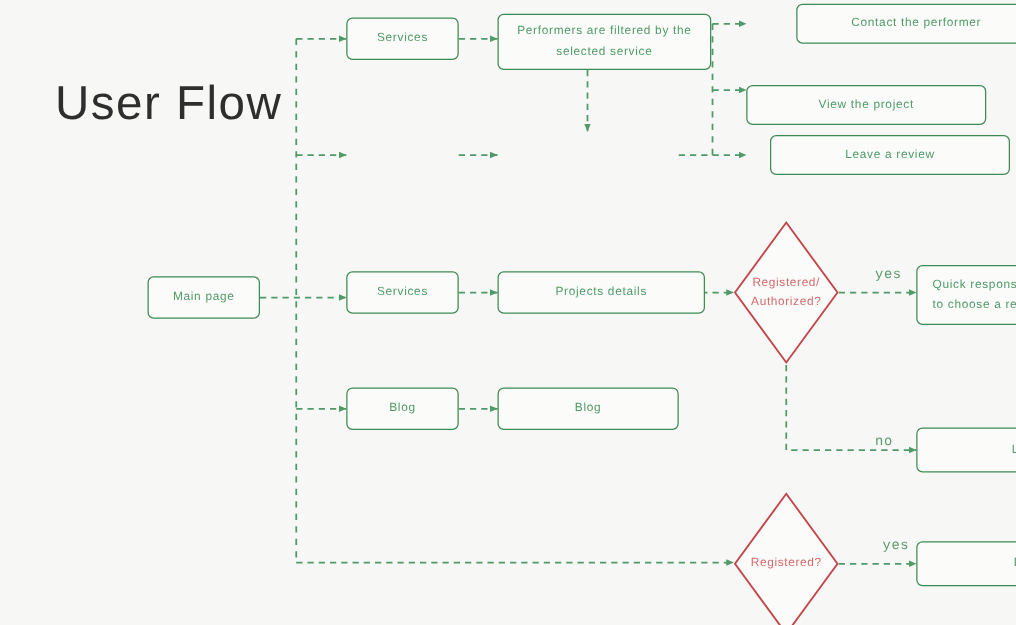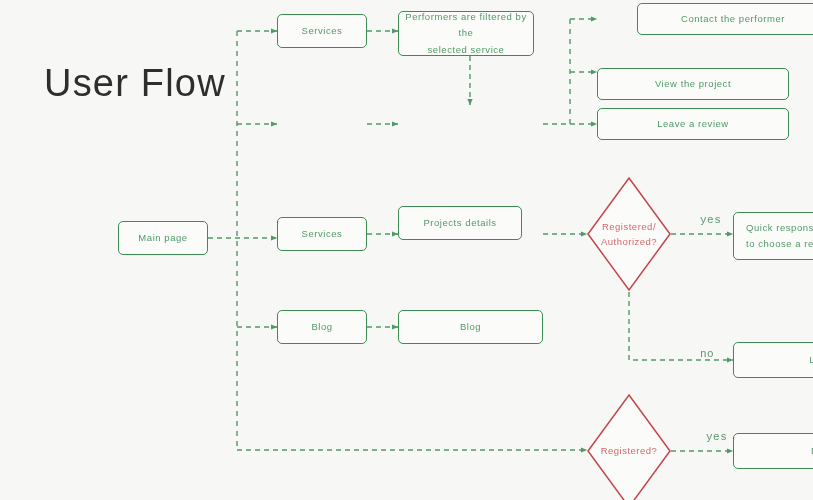--- a/index.html
+++ b/index.html
@@ -141,28 +141,28 @@
   </svg>
 
   <div class="page-title">User Flow</div>
 
   <div class="node" style="left:118px; top:221px; width:90px; height:34px;text-align:right;">Main page</div>
 
   <div class="node" style="left:277px; top:14px; width:90px; height:34px;">Services</div>
   <div class="node" style="left:277px; top:217px; width:90px; height:34px;">Services</div>
   <div class="node" style="left:277px; top:310px; width:90px; height:34px;">Blog</div>
 
-  <div class="node multiline" style="left:398px; top:11px; width:136px; height:45px; white-space:pre-line;">Performers are filtered by the
+  <div class="node multiline" style="left:398px; top:11px; width:171px; height:45px; white-space:pre-line;">Performers are filtered by the
 selected service</div>
-  <div class="node" style="left:398px; top:206px; width:124px; height:34px;">Projects details</div>
+  <div class="node" style="left:398px; top:217px; width:166px; height:34px;">Projects details</div>
   <div class="node" style="left:398px; top:310px; width:145px; height:34px;">Blog</div>
 
   <div class="node" style="left:597px; top:3px; width:192px; height:32px;margin-left:40px;">Contact the performer</div>
   <div class="node" style="left:597px; top:68px; width:192px; height:32px;">View the project</div>
-  <div class="node" style="left:597px; top:108px; width:192px; height:32px;">Leave a review</div>
+  <div class="node" style="left:616px; top:108px; width:192px; height:32px;">Leave a review</div>
 
   <div class="node multiline" style="left:733px; top:212px; width:192px; height:48px; white-space:pre-line; justify-content:flex-start; text-align:left; padding-left:12px;">Quick response w
 to choose a resp</div>
 
   <div class="node" style="left:733px; top:342px; width:192px; height:36px;">Log in/S</div>
 
   <div class="node" style="left:733px; top:433px; width:192px; height:36px;">Dashbo</div>
 
   <div class="diamond-wrap" style="left:587px; top:177px; width:84px; height:114px;">
     <svg width="84" height="114" viewBox="0 0 84 114" xmlns="http://www.w3.org/2000/svg">

